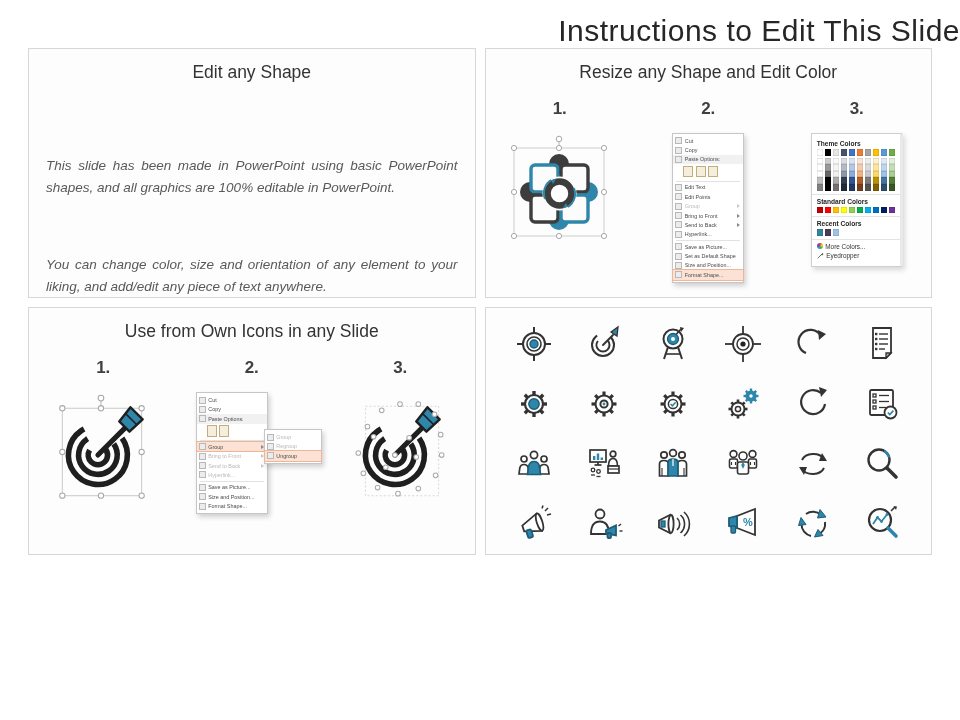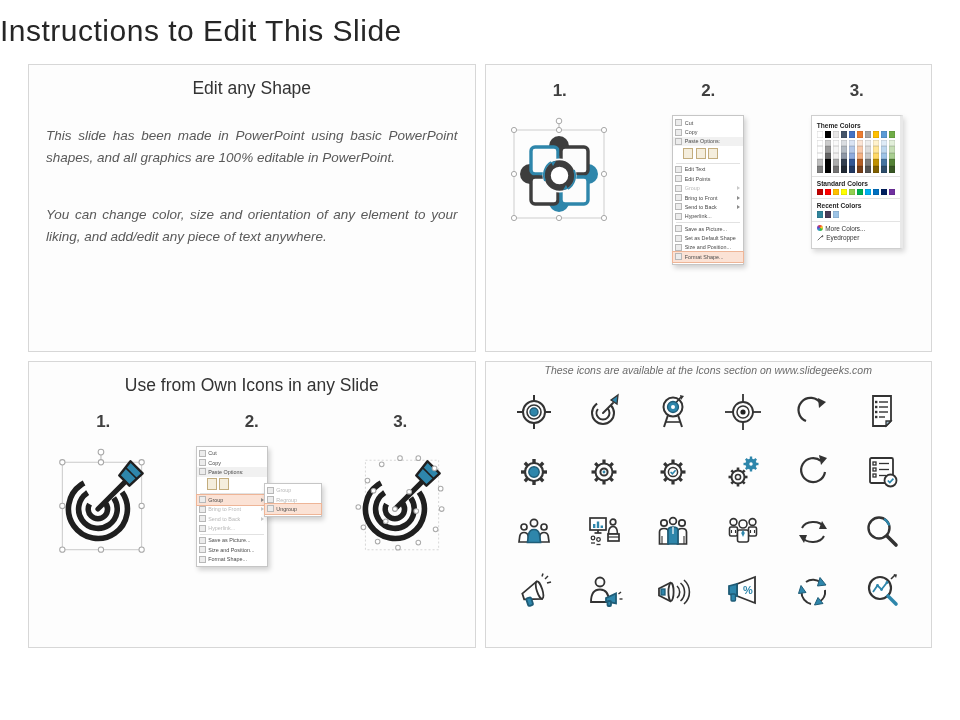--- a/index.html
+++ b/index.html
@@ -1,24 +1,24 @@
 <!DOCTYPE html>
 <html><head>
 <meta charset="utf-8">
 <style>
   html,body{margin:0;padding:0;background:#fff;}
   body{width:960px;height:720px;position:relative;font-family:"Liberation Sans",sans-serif;color:#333;overflow:hidden;}
-  .slide-title{position:absolute;top:14px;left:0;width:960px;text-align:left;font-size:30px;color:#262626;letter-spacing:.5px;}
-  .grid{position:absolute;left:28px;top:64px;width:904px;height:584px;display:grid;grid-template-columns:1fr 1fr;grid-template-rows:1fr 1fr;gap:9px;}
+  .slide-title{position:absolute;top:14px;left:0;width:960px;text-align:right;font-size:30px;color:#262626;letter-spacing:.5px;}
+  .grid{position:absolute;left:28px;top:48px;width:904px;height:488px;display:grid;grid-template-columns:1fr 1fr;grid-template-rows:1fr 1fr;gap:9px;}
   .panel{border:1px solid #d7d7d7;background:#fdfdfd;position:relative;box-sizing:border-box;}
   .panel-title{text-align:center;margin-top:13px;font-size:17.5px;color:#333;font-weight:500;}
   
   .para{margin:0 17px;text-align:justify;font-style:italic;color:#595959;font-size:13.5px;line-height:1.6;}
-  .para.p1{margin-top:26px;}
-  .para.p2{margin-top:36px;}
+  .para.p1{margin-top:72px;}
+  .para.p2{margin-top:56px;}
   
   .steps{display:flex;margin-top:16px;}
   .step{flex:1;display:flex;flex-direction:column;align-items:center;}
   .stepnum{font-size:17px;font-weight:bold;color:#404040;margin-bottom:14px;}
   
   .menu{background:#fff;border:1px solid #c6c6c6;box-shadow:2px 3px 5px rgba(0,0,0,.18);width:70px;font-size:5.4px;color:#4a4a4a;padding:2px 0;position:relative;text-align:left;}
   .mi{display:flex;align-items:center;height:9.4px;padding:0 3px 0 2px;white-space:nowrap;position:relative;}
   .mi .mico{width:5px;height:5px;background:#ececec;border:.5px solid #b8b8b8;margin-right:2.5px;flex:none;}
   .mi.dim{color:#b9b9b9;}
   .mi.hl{background:#fbe2d5;outline:.5px solid #eeb597;}
@@ -51,20 +51,21 @@
 
 <div class="grid">
 
   <div class="panel">
     <div class="panel-title">Edit any Shape</div>
     <p class="para p1">This slide has been made in PowerPoint using basic PowerPoint shapes, and all graphics are 100% editable in PowerPoint.</p>
     <p class="para p2">You can change color, size and orientation of any element to your liking, and add/edit any piece of text anywhere.</p>
   </div>
 
   <div class="panel">
+    <div class="panel-title">Resize any Shape and Edit Color</div>
     <div class="steps">
 
       <div class="step">
         <div class="stepnum">1.</div>
         <svg width="118" height="120" viewBox="0 0 118 120">
           <line x1="58" y1="8" x2="58" y2="15" stroke="#b5b5b5" stroke-width="1"></line>
           <circle cx="58" cy="6" r="2.8" fill="#fff" stroke="#a8a8a8"></circle>
           <rect x="13" y="15" width="90" height="88" fill="none" stroke="#cdcdcd" stroke-width="1"></rect>
           <g fill="#fff" stroke="#a8a8a8">
             <circle cx="13" cy="15" r="2.6"></circle>
@@ -399,21 +400,20 @@
               <circle cx="63" cy="45" r="2.3"></circle>
             <circle cx="40" cy="74" r="2.3"></circle>
               <circle cx="70" cy="64" r="2.3"></circle>
           </g>
         </svg>
       </div>
     </div>
   </div>
 
   <div class="panel">
-    <div class="sub">These icons are available at the Icons section on www.slidegeeks.com</div>
     <div class="icongrid">
 
       <div class="cell">
           <svg class="ic" viewBox="0 0 40 40" fill="none" stroke="#333" stroke-width="2">
         <circle cx="20" cy="20" r="11"></circle>
             <circle cx="20" cy="20" r="7" stroke-width="1.6"></circle>
         <line x1="20" y1="3" x2="20" y2="9"></line>
             <line x1="20" y1="31" x2="20" y2="37"></line>
             <line x1="3" y1="20" x2="9" y2="20"></line>
             <line x1="31" y1="20" x2="37" y2="20"></line>

